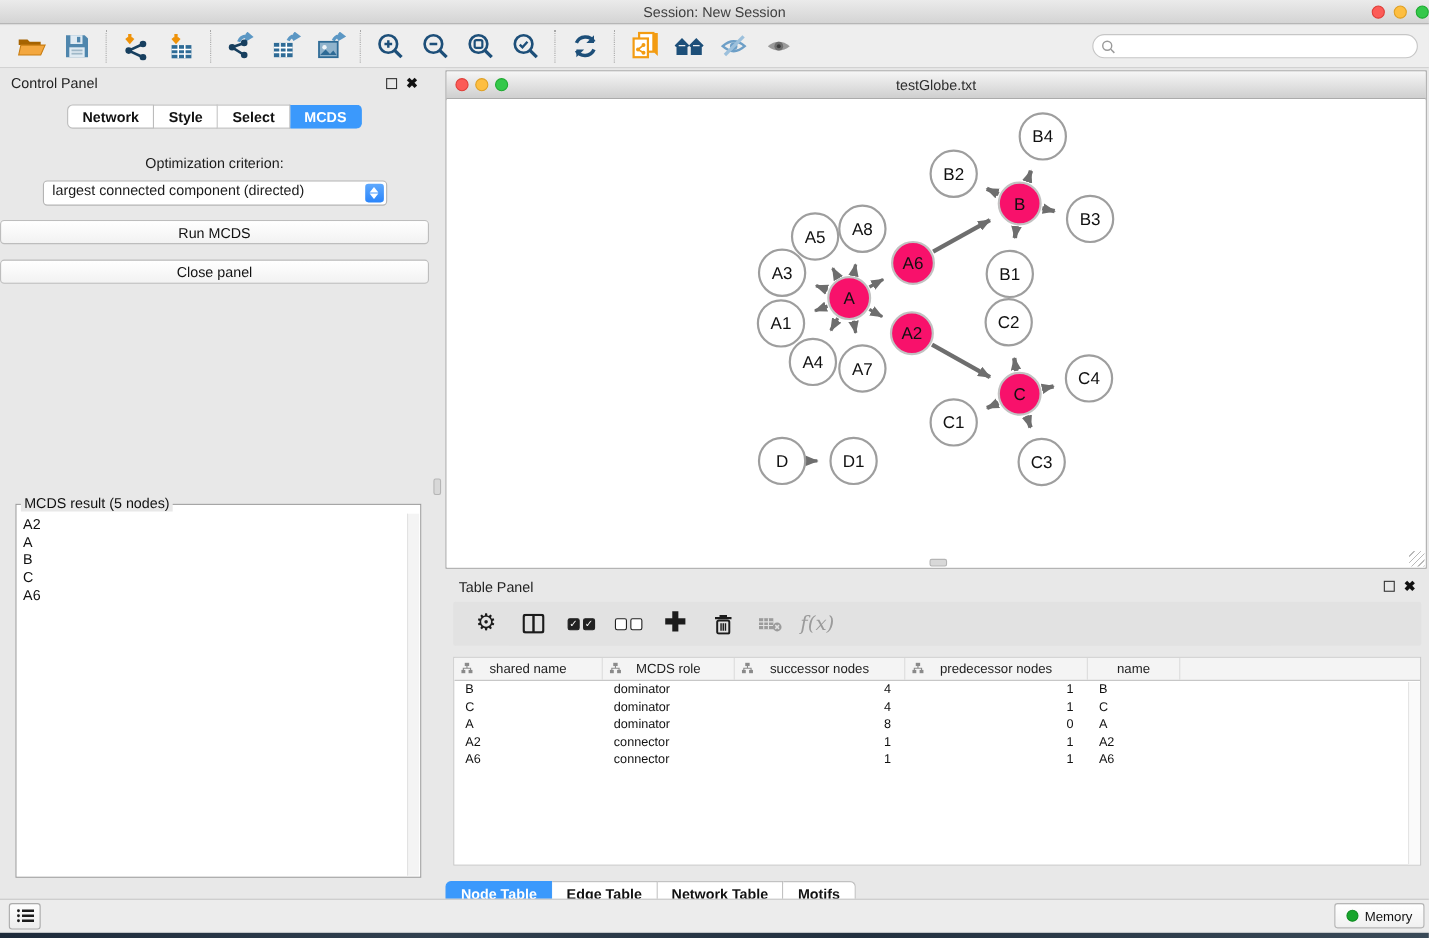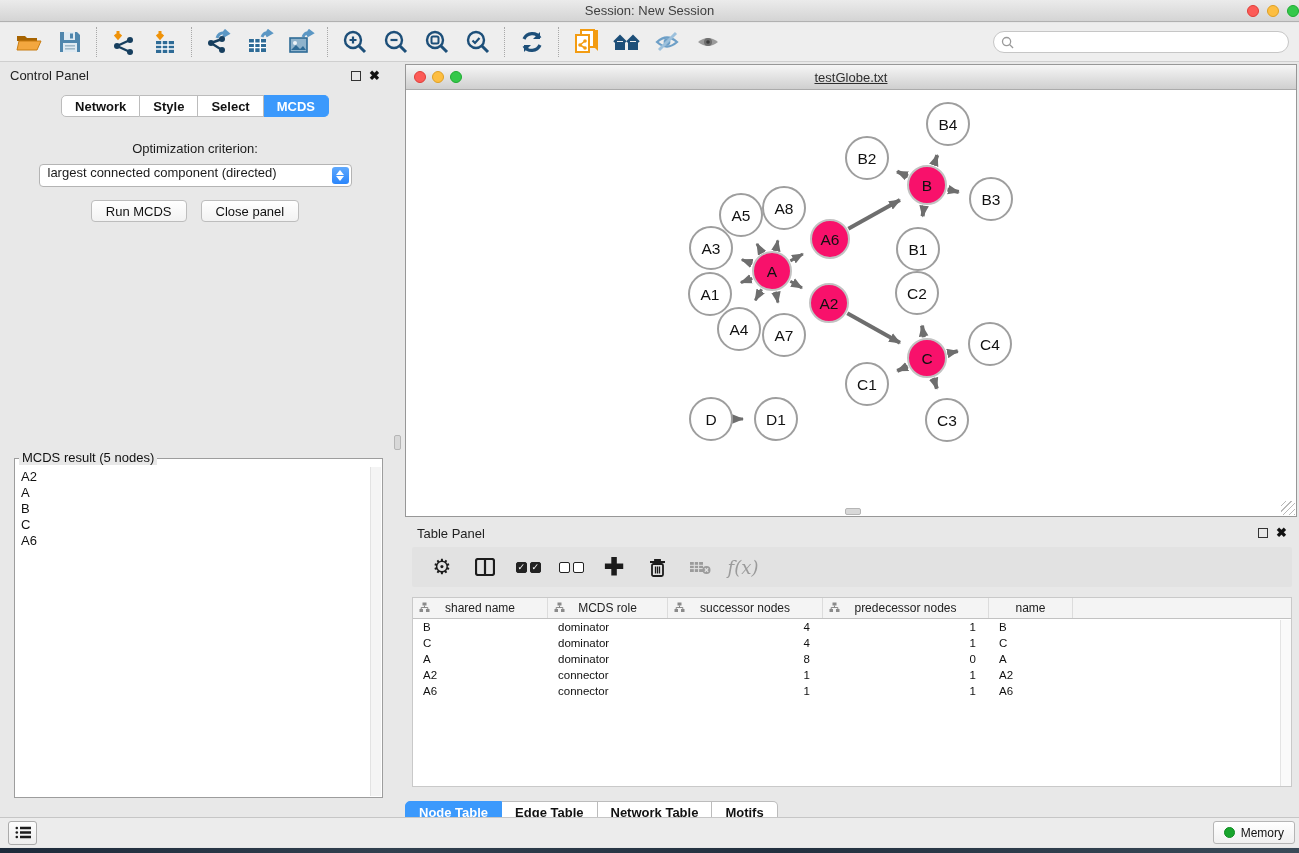--- a/index.html
+++ b/index.html
@@ -39,42 +39,42 @@
   .seg-tab:first-child { border-left:1px solid #bcbcbc; border-radius:5px 0 0 5px; }
   .seg-tab:last-child { border-radius:0 5px 5px 0; }
   .seg-tab.active { background:#3b99fc; border-color:#3b99fc; color:#fff; }
   .opt-label { text-align:center; margin-top:24px; font-size:13px; }
   .cp-select { width:313px; height:23px; margin:8px auto 0; background:#fff; border:1px solid #b4b4b4;
     border-radius:4px; display:flex; align-items:flex-start; padding-left:8px; font-size:13px; position:relative; }
   .cp-select .stepper { position:absolute; right:2px; top:2px; bottom:2px; width:17px;
     background:linear-gradient(#5fa9fd,#2a85fb); border-radius:3px; display:flex; flex-direction:column; align-items:center; justify-content:center; gap:1px; }
   .chev-up { width:0; height:0; border-left:4px solid transparent; border-right:4px solid transparent; border-bottom:5px solid #fff; }
   .chev-dn { width:0; height:0; border-left:4px solid transparent; border-right:4px solid transparent; border-top:5px solid #fff; }
-  .cp-buttons { display:flex; justify-content:center; gap:14px; margin-top:13px; }
+  .cp-buttons { display:flex; justify-content:center; gap:14px; margin-top:13px;flex-direction:column; }
   .push-btn { background:linear-gradient(#ffffff,#f2f2f2); border:1px solid #bdbdbd; border-radius:4px;
     padding:2px 14px; font-size:13px; height:22px; color:#111; }
   .mcds-box { position:absolute; left:14px; top:396px; width:369px; height:340px; border:1px solid #9d9d9d; background:#fff; }
   .mcds-legend { position:absolute; top:-9px; left:4px; background:#e8e8e8; padding:0 3px; font-size:13px; color:#111; }
   .mcds-list { position:absolute; left:1px; top:8px; right:12px; bottom:1px; background:#fff; padding:2px 5px; overflow:hidden; }
   .mcds-item { font-size:13px; line-height:16px; color:#111; }
   .mcds-scroll { position:absolute; top:8px; right:1px; bottom:1px; width:11px; background:#f4f4f4; border-left:1px solid #e2e2e2; }
 
   
   .v-divider { position:absolute; left:390px; top:62px; width:15px; height:755px; background:#e8e8e8; }
   .v-handle { position:absolute; left:4px; top:373px; width:7px; height:15px; background:#d8d8d8; border:1px solid #b5b5b5; border-radius:2px; }
   .h-handle { position:absolute; left:440px; top:446px; width:16px; height:7px; background:#d8d8d8; border:1px solid #b5b5b5; border-radius:2px; }
 
   
   .right-area { position:absolute; left:405px; top:62px; width:894px; height:755px; }
 
   
   .net-frame { position:absolute; left:0; top:2px; width:892px; height:453px; background:#fff; border:1px solid #979797; }
   .net-titlebar { height:25px; background:linear-gradient(#f6f6f6,#cfcfcf); border-bottom:1px solid #ababab; display:flex; align-items:center; position:relative; }
   .net-titlebar .lights { margin-left:8px; gap:6px; }
-  .net-title { position:absolute; left:0; right:0; text-align:center; font-size:13px; color:#2e2e2e;text-decoration:underline; }
+  .net-title { position:absolute; left:0; right:0; text-align:center; font-size:13px; color:#2e2e2e; }
   .net-canvas { position:absolute; left:0; top:26px; right:0; bottom:0; background:#fff; overflow:hidden; }
   .corner-grip { position:absolute; right:1px; bottom:1px; width:14px; height:14px;
     background:repeating-linear-gradient(135deg, transparent 0 3px, #b9b9b9 3px 4px); }
 
   
   .table-panel { position:absolute; left:0; top:458px; width:894px; height:297px; background:#e8e8e8; }
   .tp-head { height:26px; display:flex; align-items:center; padding:0 12px; }
   .tp-toolbar { margin:1px 7px 0 7px; height:40px; background:#e2e2e2; border-radius:2px; display:flex; align-items:center; gap:21px; padding-left:19px; }
   .tp-tool { display:flex; align-items:center; justify-content:center; width:22px; height:22px; color:#1c1c1c; }
   .tp-tool.disabled { color:#9b9b9b; }

